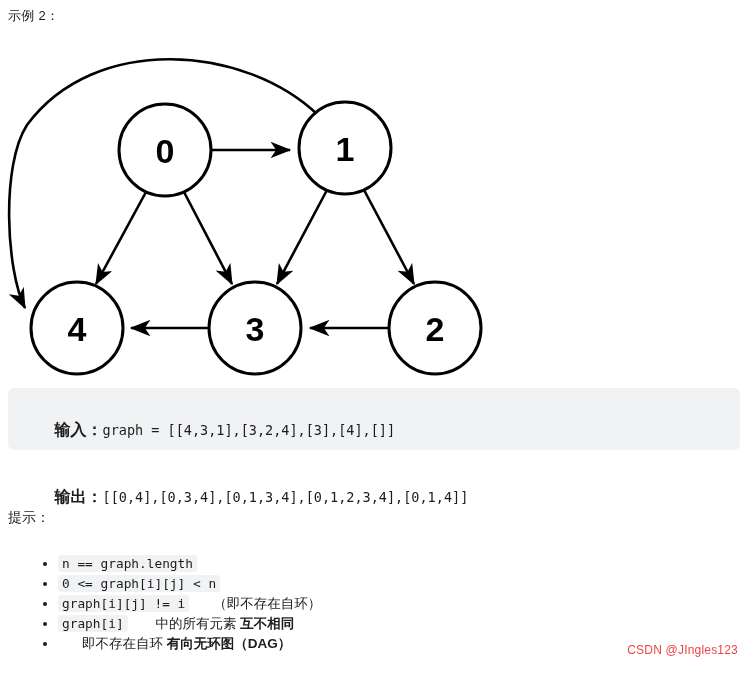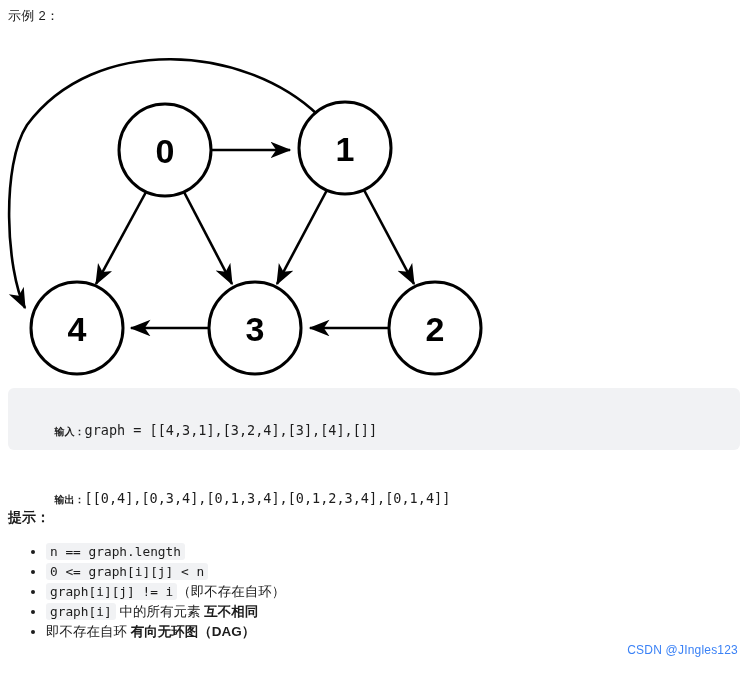--- a/index.html
+++ b/index.html
@@ -70,39 +70,39 @@
     padding: 9px 14px;
   }
   .code-line {
     font-family: "DejaVu Sans Mono", "Liberation Mono", monospace;
     font-size: 13.5px;
     line-height: 22px;
     white-space: pre;
     color: #1c1c1c;
   }
   .code-line .cn-label {
-    font-family: Liberation Sans, sans-serif;
+    font-family: Liberation Mono, monospace;
     font-weight: bold;
-    font-size: 10px;
+    font-size: 16px;
   }
 
   
   .hints-heading {
     position: absolute;
     left: 8px;
     top: 509px;
     font-size: 14px;
-    font-weight: bold;
+    font-weight: normal;
     color: #1a1a1a;
   }
   .hints-list {
     position: absolute;
     left: 14px;
     top: 538px;
-    margin: 4px;
+    margin: 16px;
     padding: 0 0 0 28px;
     list-style: none;
     width: 500px;
   }
   .hint-item {
     position: relative;
     font-size: 13.5px;
     line-height: 19.5px;
     color: #1c1c1c;
     margin: 0 0 0.5px 0;
@@ -122,35 +122,36 @@
     font-family: "DejaVu Sans Mono", "Liberation Mono", monospace;
     font-size: 12.8px;
     background: #f1f2f4;
     padding: 1px 4px;
     border-radius: 3px;
     color: #1c1c1c;
   }
   .cn-text {
     font-family: "Liberation Sans", "DejaVu Sans", sans-serif;
     font-size: 13.5px;
+    padding-left: 24px;
   }
   .cn-bold {
     font-family: "Liberation Sans", "DejaVu Sans", sans-serif;
     font-size: 13.5px;
     font-weight: bold;
     text-align: center;
   }
 
   
   .watermark {
     position: absolute;
     right: 11px;
     bottom: 18px;
     font-size: 12px;
-    color: #3b82f6;
+    color: #ef4444;
     letter-spacing: 0.2px;
   }
 </style>
 </head>
 <body>
 
 <div class="example-heading">示例 2：</div>
 
 <div class="graph-wrap">
   <svg class="graph-svg" width="520" height="370" viewBox="0 0 520 370">

